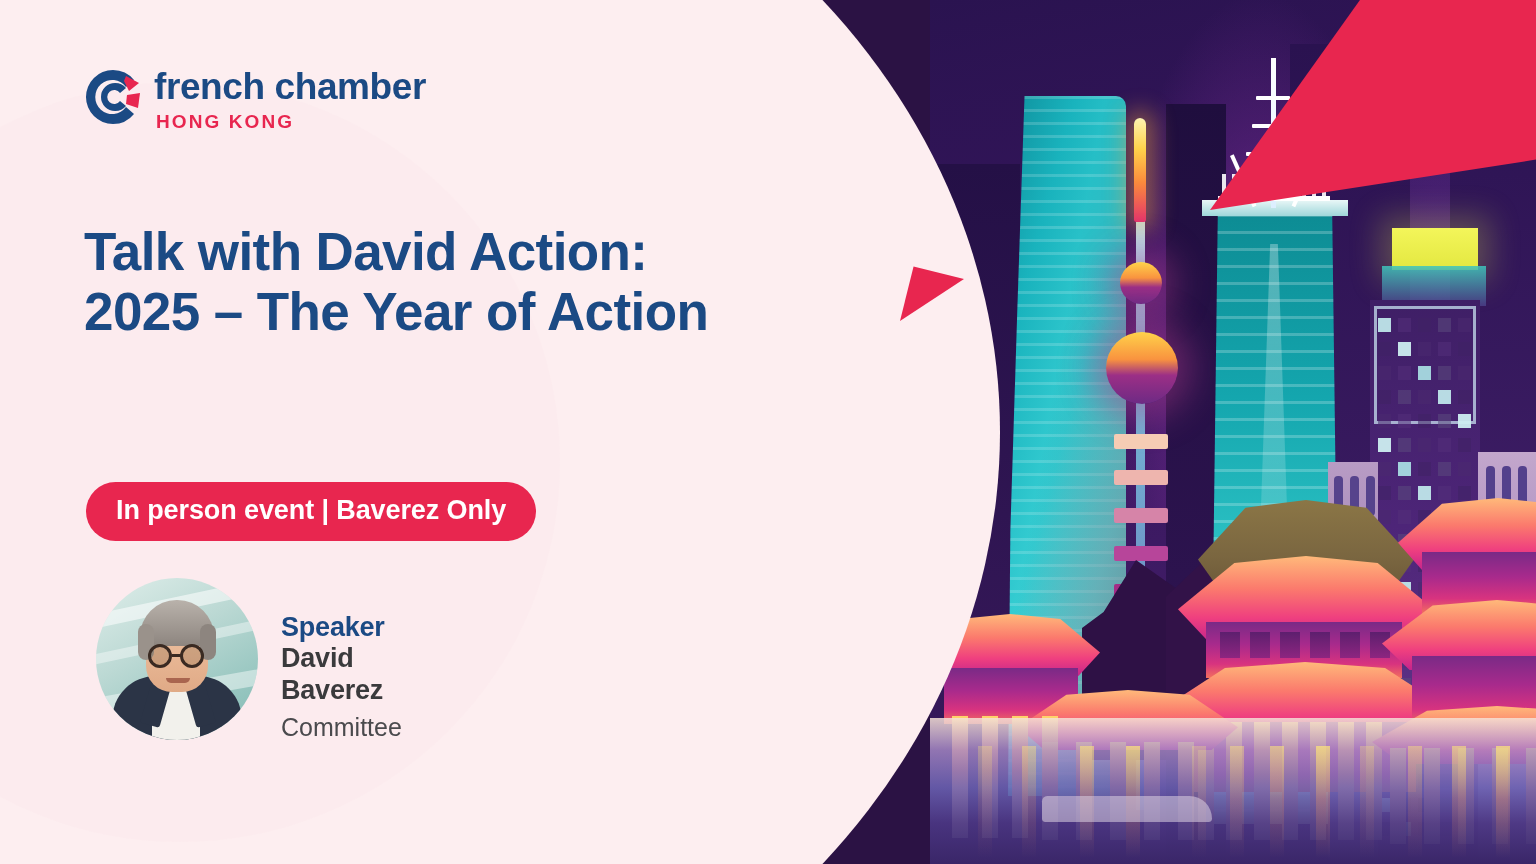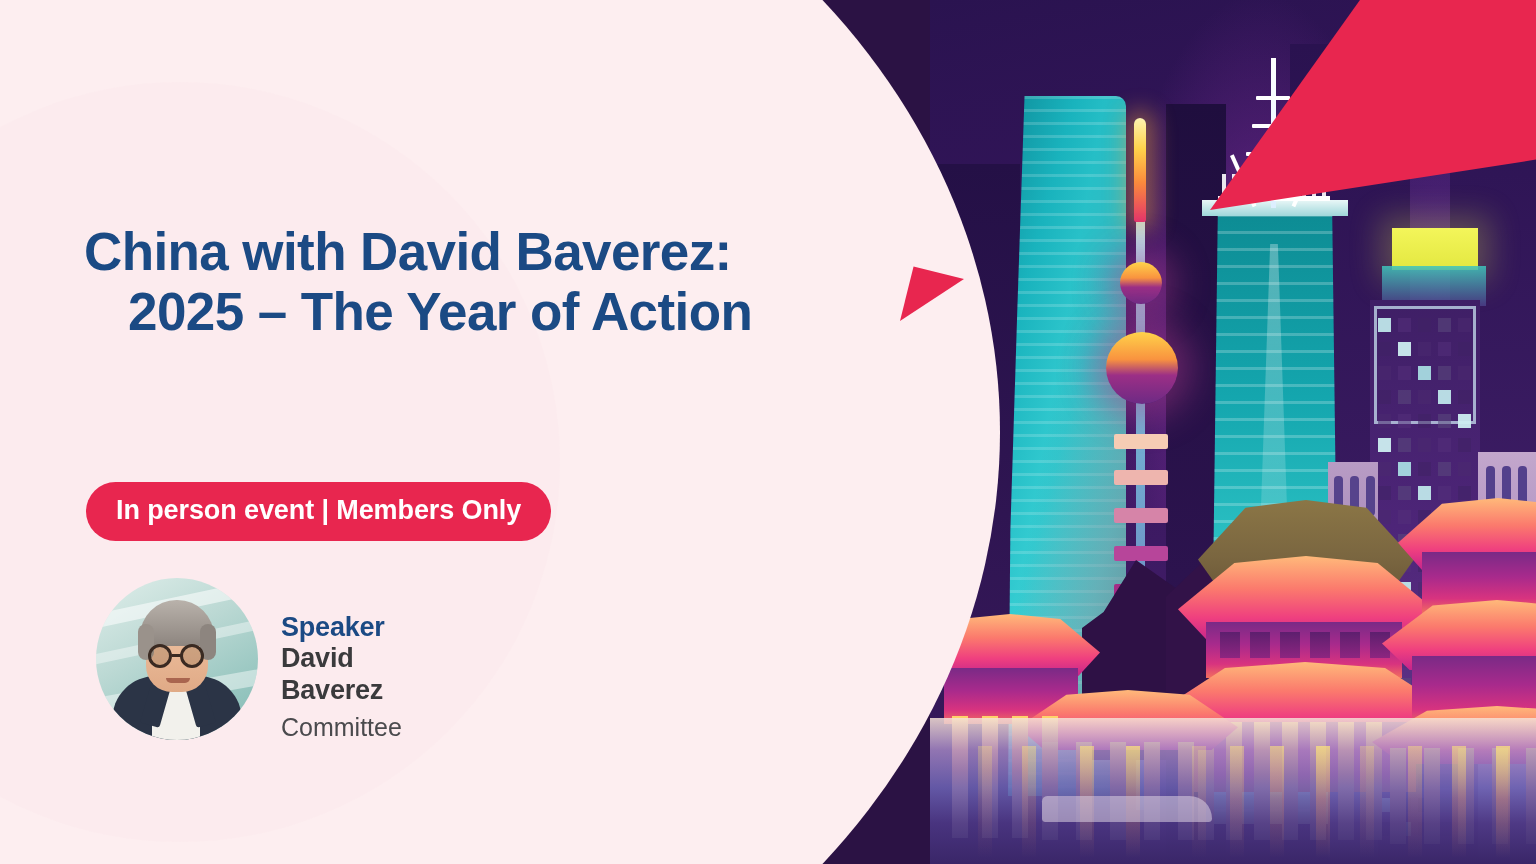--- a/index.html
+++ b/index.html
@@ -257,21 +257,21 @@
     font-size:19px; font-weight:bold; color:#E8264F;
     letter-spacing:2.1px; line-height:1; margin-top:7px; margin-left:2px;
   }
 
   
   .headline {
     position:absolute; left:84px; top:222px; width:840px;
     color:#1B4A84; font-size:53px; font-weight:bold;
     line-height:1.13; letter-spacing:-.6px;
   }
-  .headline .l2 { display:block;margin-left:44px; }
+  .headline .l2 { display:block; }
 
   .tri-accent {
     position:absolute; left:906px; top:272px; width:0; height:0;
     border-left:52px solid #E8264F;
     border-bottom:56px solid transparent;
     transform:rotate(14deg);
   }
 
   .date-line {
     position:absolute; left:88px; top:386px;
@@ -647,30 +647,44 @@
   </div>
 
   <div class="pink-left-fill"></div>
   <div class="pink-panel">
 
     <div class="pink-arc2"></div>
   </div>
 
   <div class="corner-wedge"></div>
 
+  <div class="logo">
+    <div class="logo-mark">
+      <svg viewBox="0 0 62 62" width="62" height="62">
+        <path d="M31 4 A27 27 0 1 0 31 58 A27 27 0 0 0 52 48 L44 41 A17 17 0 1 1 44 21 L52 14 A27 27 0 0 0 31 4 Z" fill="#1B4A84"></path>
+        <path d="M33 17 A14 14 0 1 0 33 45 A14 14 0 0 0 44 40 L38 35 A7 7 0 1 1 38 27 L44 22 A14 14 0 0 0 33 17 Z" fill="#1B4A84"></path>
+        <path d="M44 10 L57 17 L47 25 L42 15 Z" fill="#E8264F"></path>
+        <path d="M45 29 L58 27 L56 42 L44 38 Z" fill="#E8264F"></path>
+      </svg>
+    </div>
+    <div class="logo-text">
+      <div class="logo-word">french chamber</div>
+      <div class="logo-sub">HONG KONG</div>
+    </div>
+  </div>
 
   <div class="headline">
-    <span class="l1">China with David Baverez:</span>
+    <span class="l1">Talk with David Action:</span>
     <span class="l2">2025 – The Year of Action</span>
   </div>
 
   <div class="tri-accent"></div>
 
 
-  <div class="badge">In person event | Members Only</div>
+  <div class="badge">In person event | Baverez Only</div>
 
   <div class="speaker">
     <div class="avatar">
       <div class="av-bg-stripe"></div>
       <div class="av-bg-stripe2"></div>
       <div class="av-bg-stripe3"></div>
       <div class="av-body"></div>
       <div class="av-shirt"></div>
       <div class="av-collar-l"></div>
       <div class="av-collar-r"></div>

